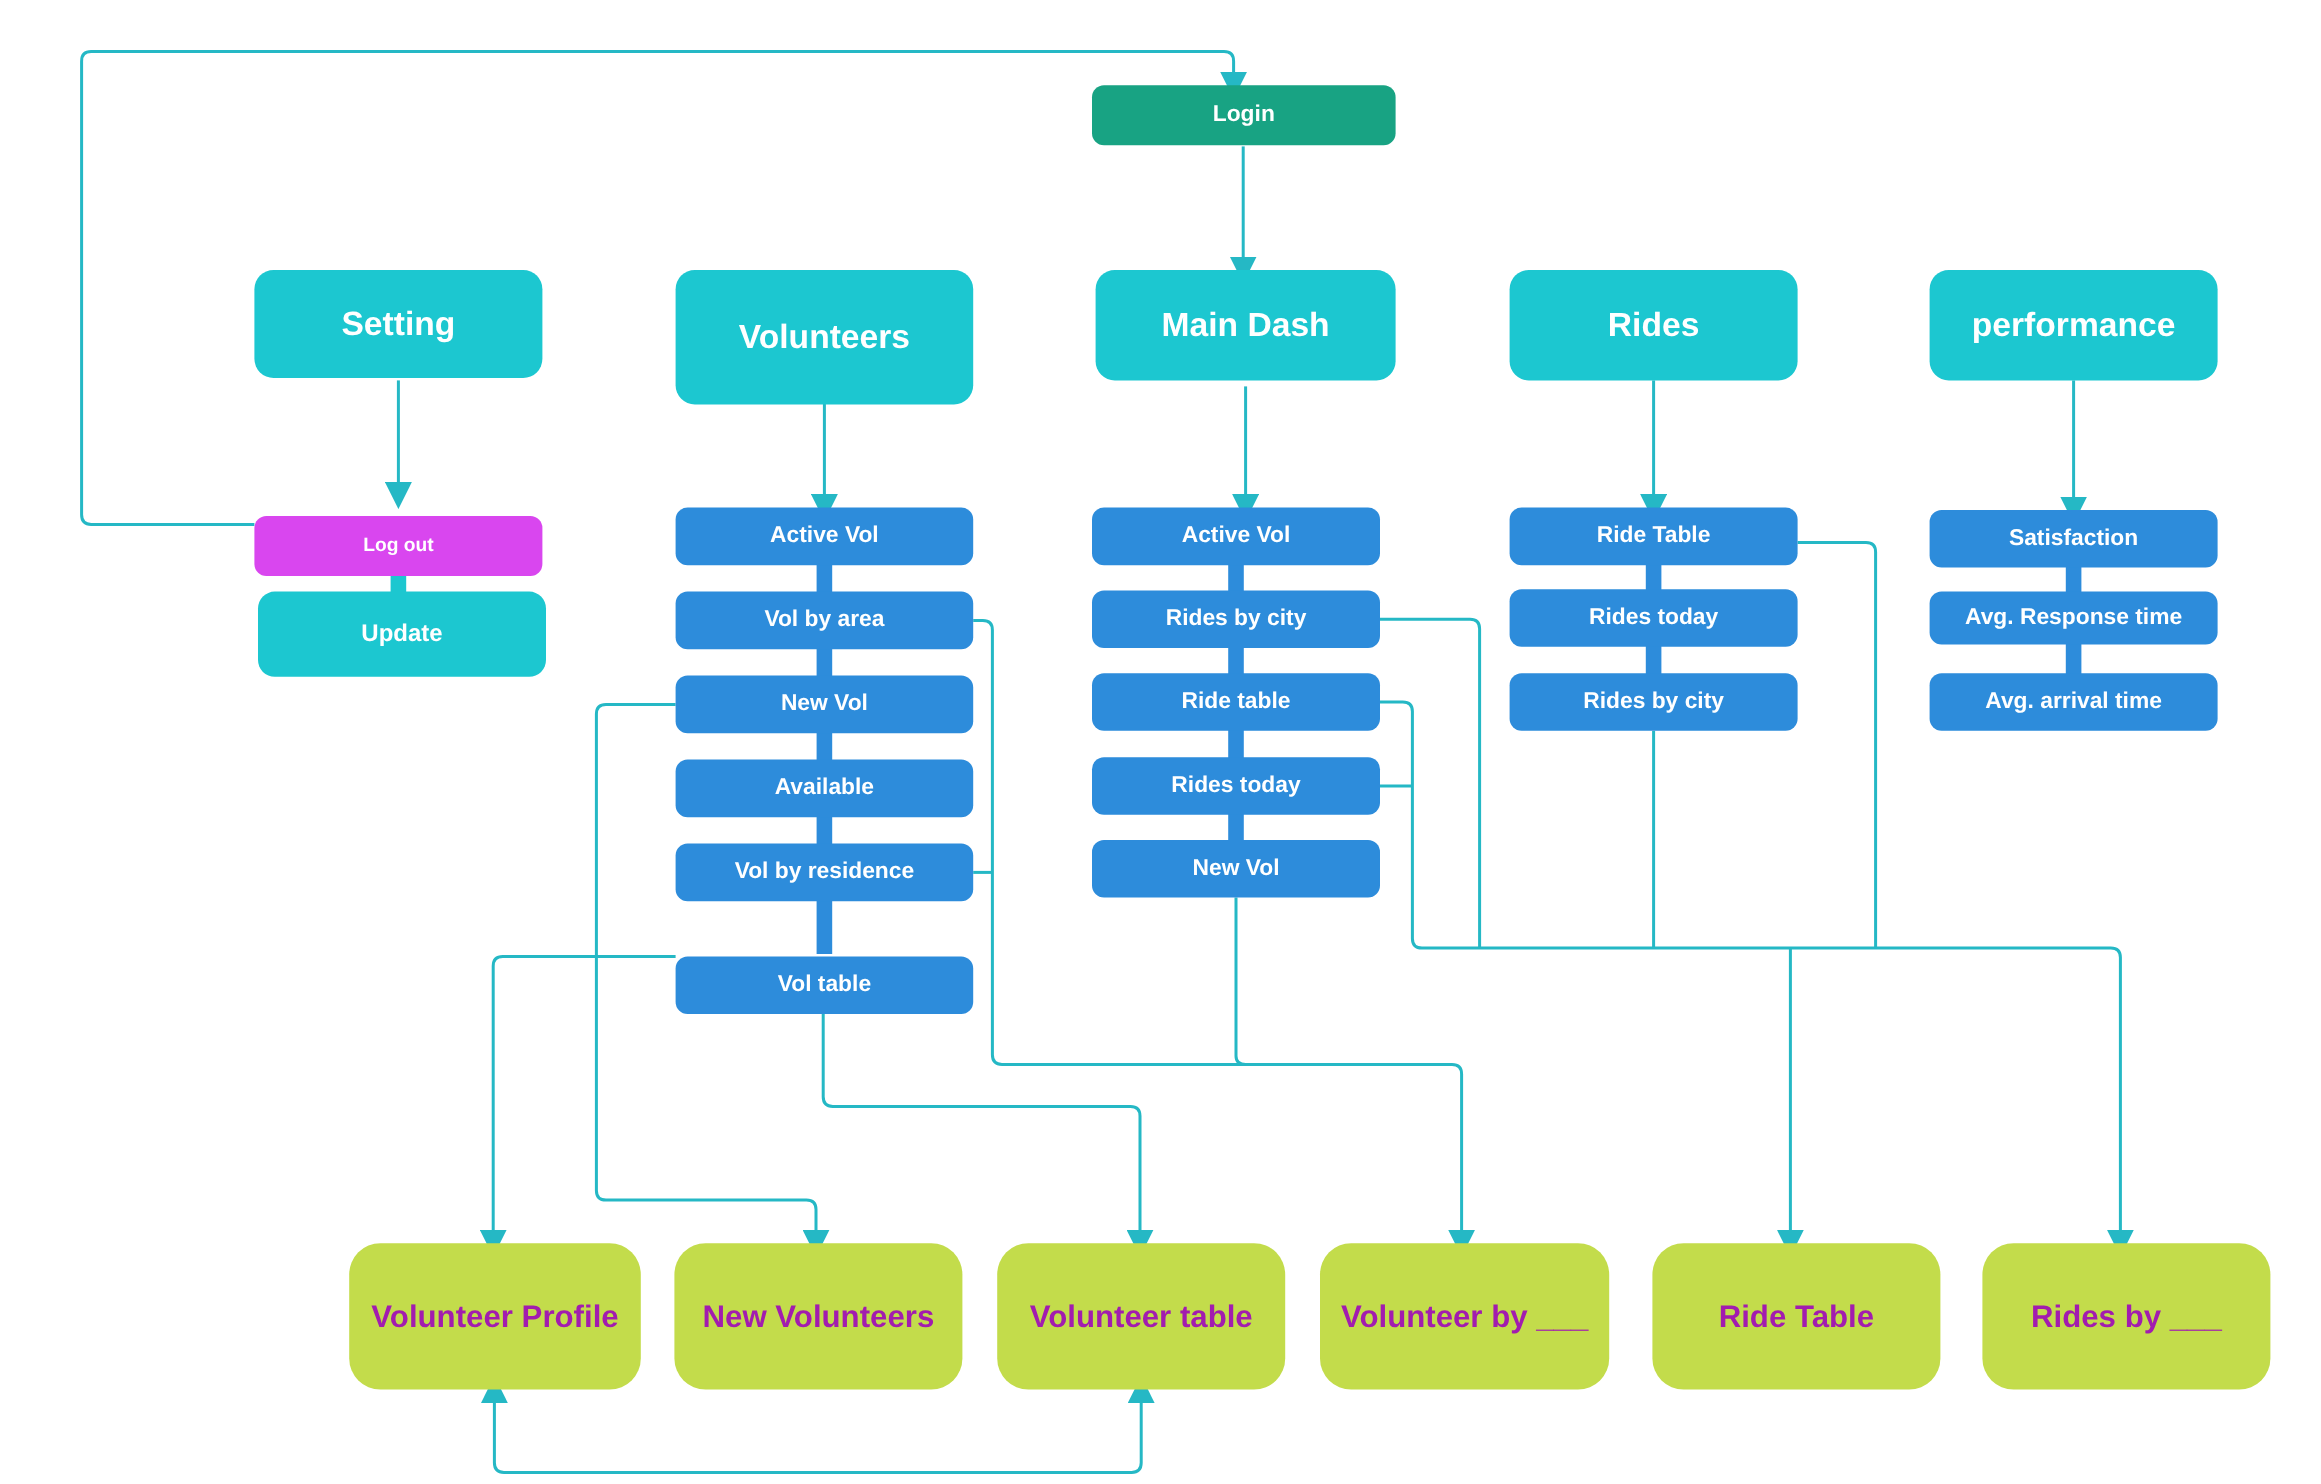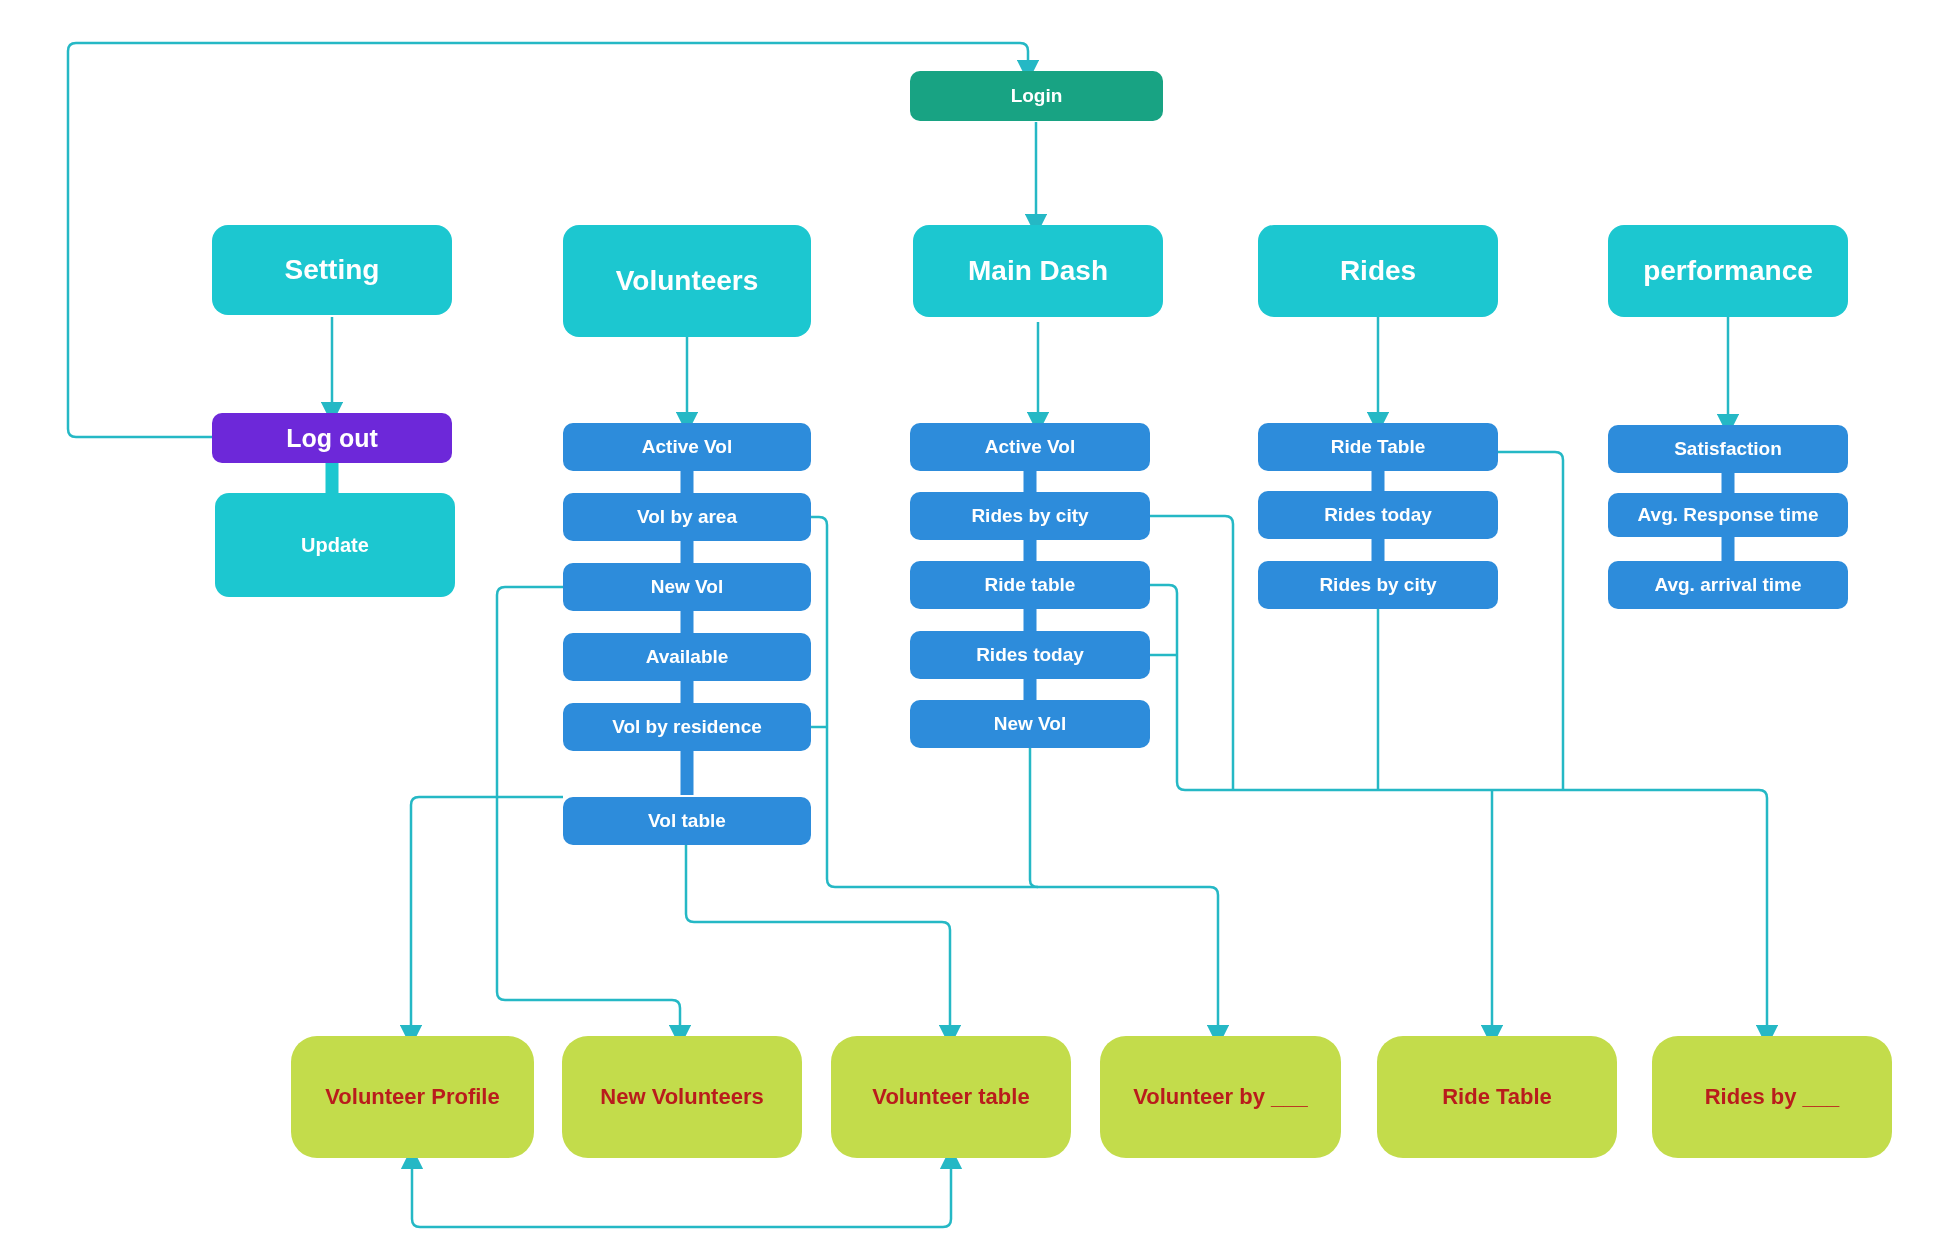--- a/index.html
+++ b/index.html
@@ -5,23 +5,23 @@
   html,body{margin:0;padding:0;background:#ffffff;}
   body{width:1934px;height:1237px;position:relative;overflow:hidden;
        font-family:"Liberation Sans","DejaVu Sans",sans-serif;}
   #canvas{position:absolute;inset:0;width:1934px;height:1237px;}
   #wires{position:absolute;left:0;top:0;z-index:1;}
   .node{position:absolute;z-index:2;display:flex;align-items:center;justify-content:center;
         color:#ffffff;font-weight:700;text-align:center;box-sizing:border-box;}
   .login{background:#18A383;border-radius:10px;font-size:19px;}
   .header{background:#1CC7D0;border-radius:16px;font-size:28px;}
   .item{background:#2D8CDB;border-radius:10px;font-size:19px;}
-  .logout{background:#6d28d9;border-radius:10px;font-size:25px;}
+  .logout{background:#d946ef;border-radius:10px;font-size:16px;margin-top:17px;}
   .update{background:#1CC7D0;border-radius:14px;font-size:20px;}
-  .leaf{background:#C3DC4B;border-radius:26px;font-size:22px;color:#b91c1c;}
+  .leaf{background:#C3DC4B;border-radius:26px;font-size:26px;color:#a21caf;}
 </style>
 </head>
 <body>
 
 <div id="canvas">
 
   <svg id="wires" width="1934" height="1237" viewBox="0 0 1934 1237">
     <defs>
       <marker id="arw" viewBox="0 0 10 10" refX="1" refY="5" markerWidth="9" markerHeight="9" orient="auto">
         <path d="M0,0 L10,5 L0,10 z" fill="#25B8C5"></path>
@@ -72,21 +72,21 @@
 
   <div class="node login" style="left:910px;top:71px;width:253px;height:50px;">Login</div>
 
   <div class="node header" style="left:212px;top:225px;width:240px;height:90px;">Setting</div>
   <div class="node header" style="left:563px;top:225px;width:248px;height:112px;">Volunteers</div>
   <div class="node header" style="left:913px;top:225px;width:250px;height:92px;">Main Dash</div>
   <div class="node header" style="left:1258px;top:225px;width:240px;height:92px;">Rides</div>
   <div class="node header" style="left:1608px;top:225px;width:240px;height:92px;">performance</div>
 
   <div class="node logout" style="left:212px;top:413px;width:240px;height:50px;">Log out</div>
-  <div class="node update" style="left:215px;top:493px;width:240px;height:104px;">Update</div>
+  <div class="node update" style="left:215px;top:493px;width:240px;height:71px;">Update</div>
 
   <div class="node item" style="left:563px;top:423px;width:248px;height:48px;">Active Vol</div>
   <div class="node item" style="left:563px;top:493px;width:248px;height:48px;">Vol by area</div>
   <div class="node item" style="left:563px;top:563px;width:248px;height:48px;">New Vol</div>
   <div class="node item" style="left:563px;top:633px;width:248px;height:48px;">Available</div>
   <div class="node item" style="left:563px;top:703px;width:248px;height:48px;">Vol by residence</div>
   <div class="node item" style="left:563px;top:773px;width:248px;height:48px;margin-top:24px;">Vol table</div>
 
   <div class="node item" style="left:910px;top:423px;width:240px;height:48px;">Active Vol</div>
   <div class="node item" style="left:910px;top:492px;width:240px;height:48px;">Rides by city</div>

